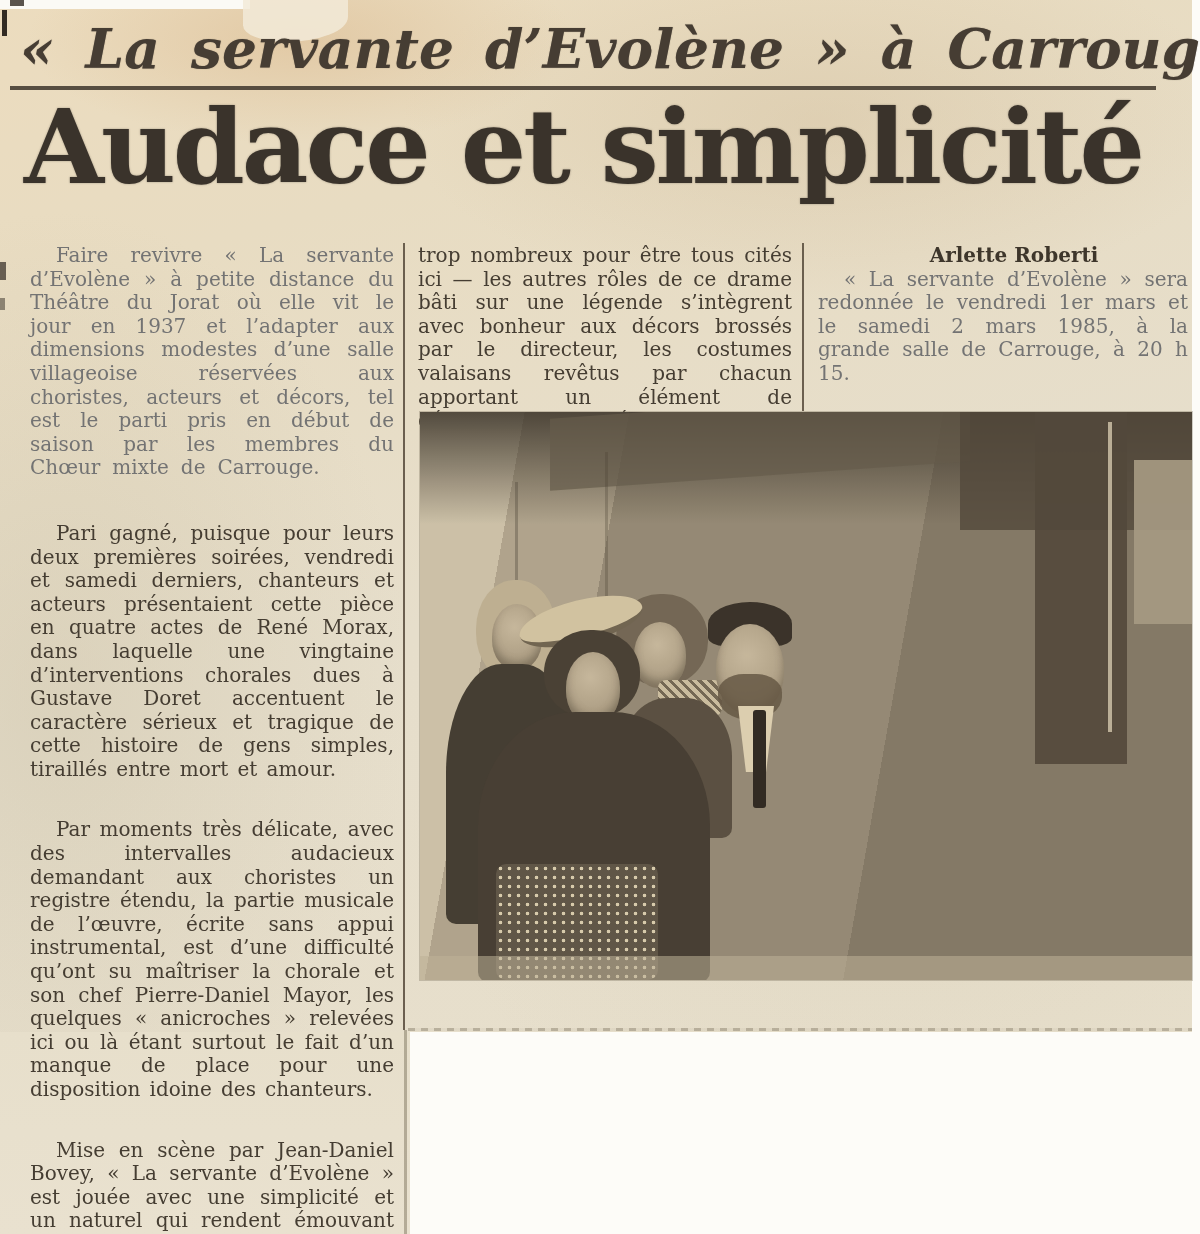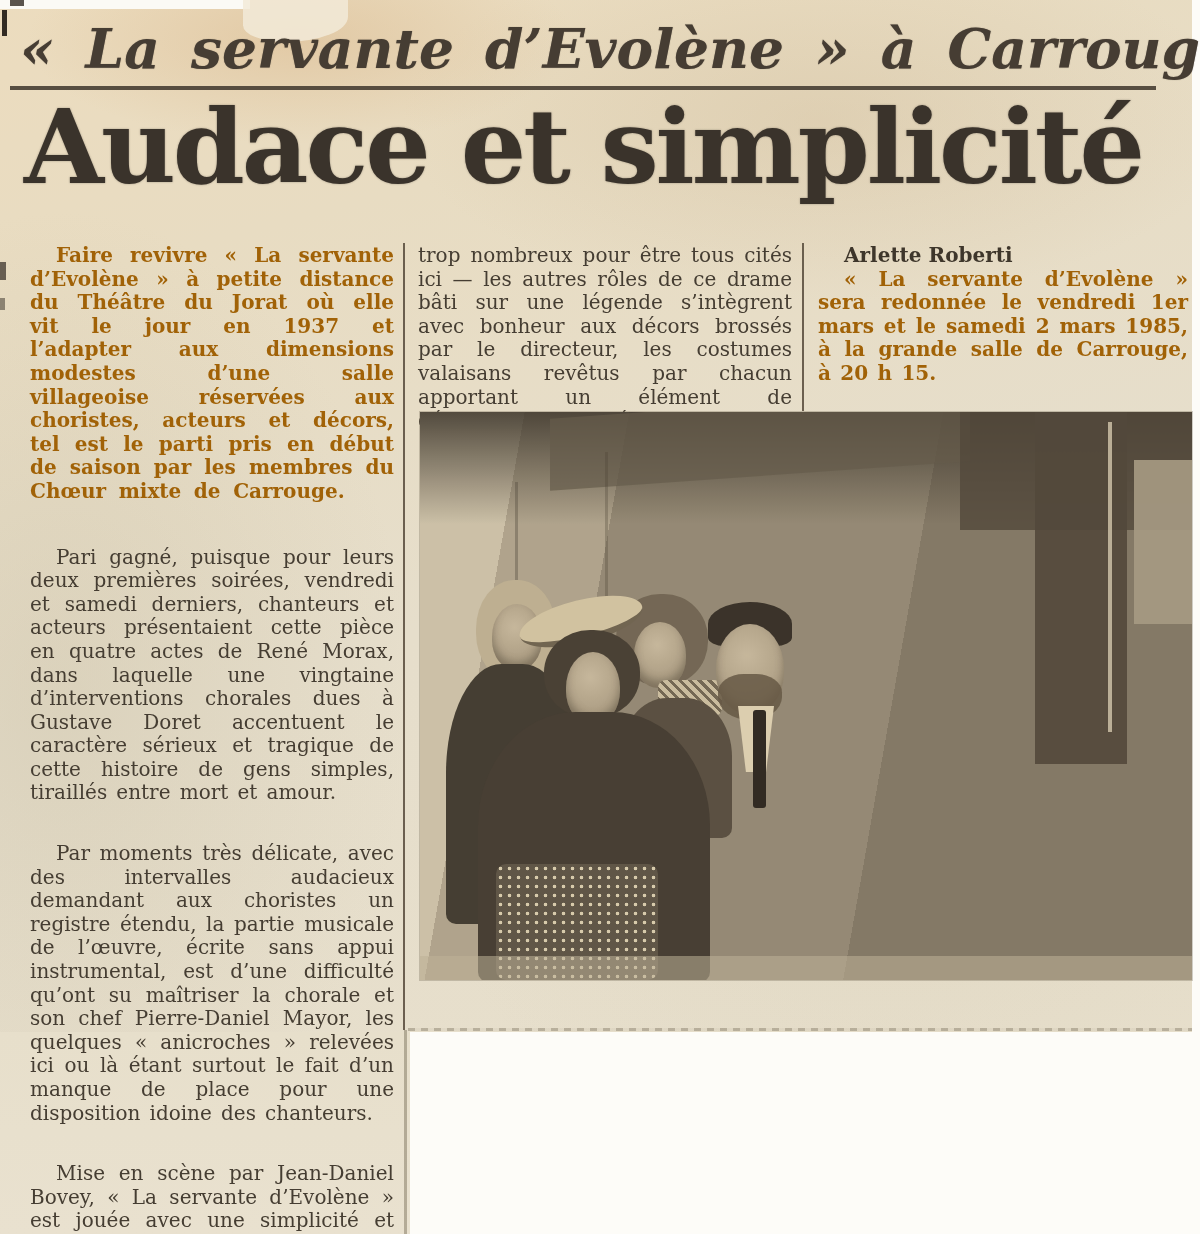--- a/index.html
+++ b/index.html
@@ -35,26 +35,26 @@
     font-weight:700;font-size:103px;line-height:1.1;letter-spacing:-3px;
     color:#3a332b;white-space:nowrap;text-shadow:0 0 2px rgba(58,51,43,.45);}
 
   
   .col{position:absolute;top:244px;color:#453d32;font-size:20px;line-height:23.6px;
     text-align:justify;}
   .col p{margin:0;text-indent:26px;}
   .col1{left:30px;width:364px;}
   .col2{left:418px;width:374px;}
   .col3{left:818px;width:370px;}
-  .p-bold{font-weight:700;word-spacing:.28em;color:#a16207;}
+  .p-bold{font-weight:400;word-spacing:.28em;color:#737373;}
   .p-reg{word-spacing:.14em;}
   .mb1{margin-bottom:42px !important;}
   .mb2{margin-bottom:37px !important;}
   .noindent{text-indent:0 !important;}
-  .byline{font-weight:700;text-align:left;margin:0;padding-right:4px;color:#3e362b;}
+  .byline{font-weight:700;text-align:center;margin:0;padding-right:4px;color:#3e362b;}
   .vrule{position:absolute;width:2px;background:#55493a;opacity:.85;}
   .vrule1{left:403px;top:243px;height:787px;}
   .vrule2{left:802px;top:243px;height:168px;}
 
   
   .photo{position:absolute;left:420px;top:412px;width:772px;height:568px;overflow:hidden;
     background:linear-gradient(100deg,#c3bba7 0 12%,#a89e8a 12% 24%,#8e8472 24% 60%,#7e7362 60% 100%);
     box-shadow:0 0 0 1px rgba(100,90,70,.3);filter:sepia(.22) contrast(.95);}
   .photo *{position:absolute;}
   .ph-top{left:0;top:0;right:0;height:112px;background:linear-gradient(180deg,rgba(56,48,38,.85),rgba(56,48,38,0));}

